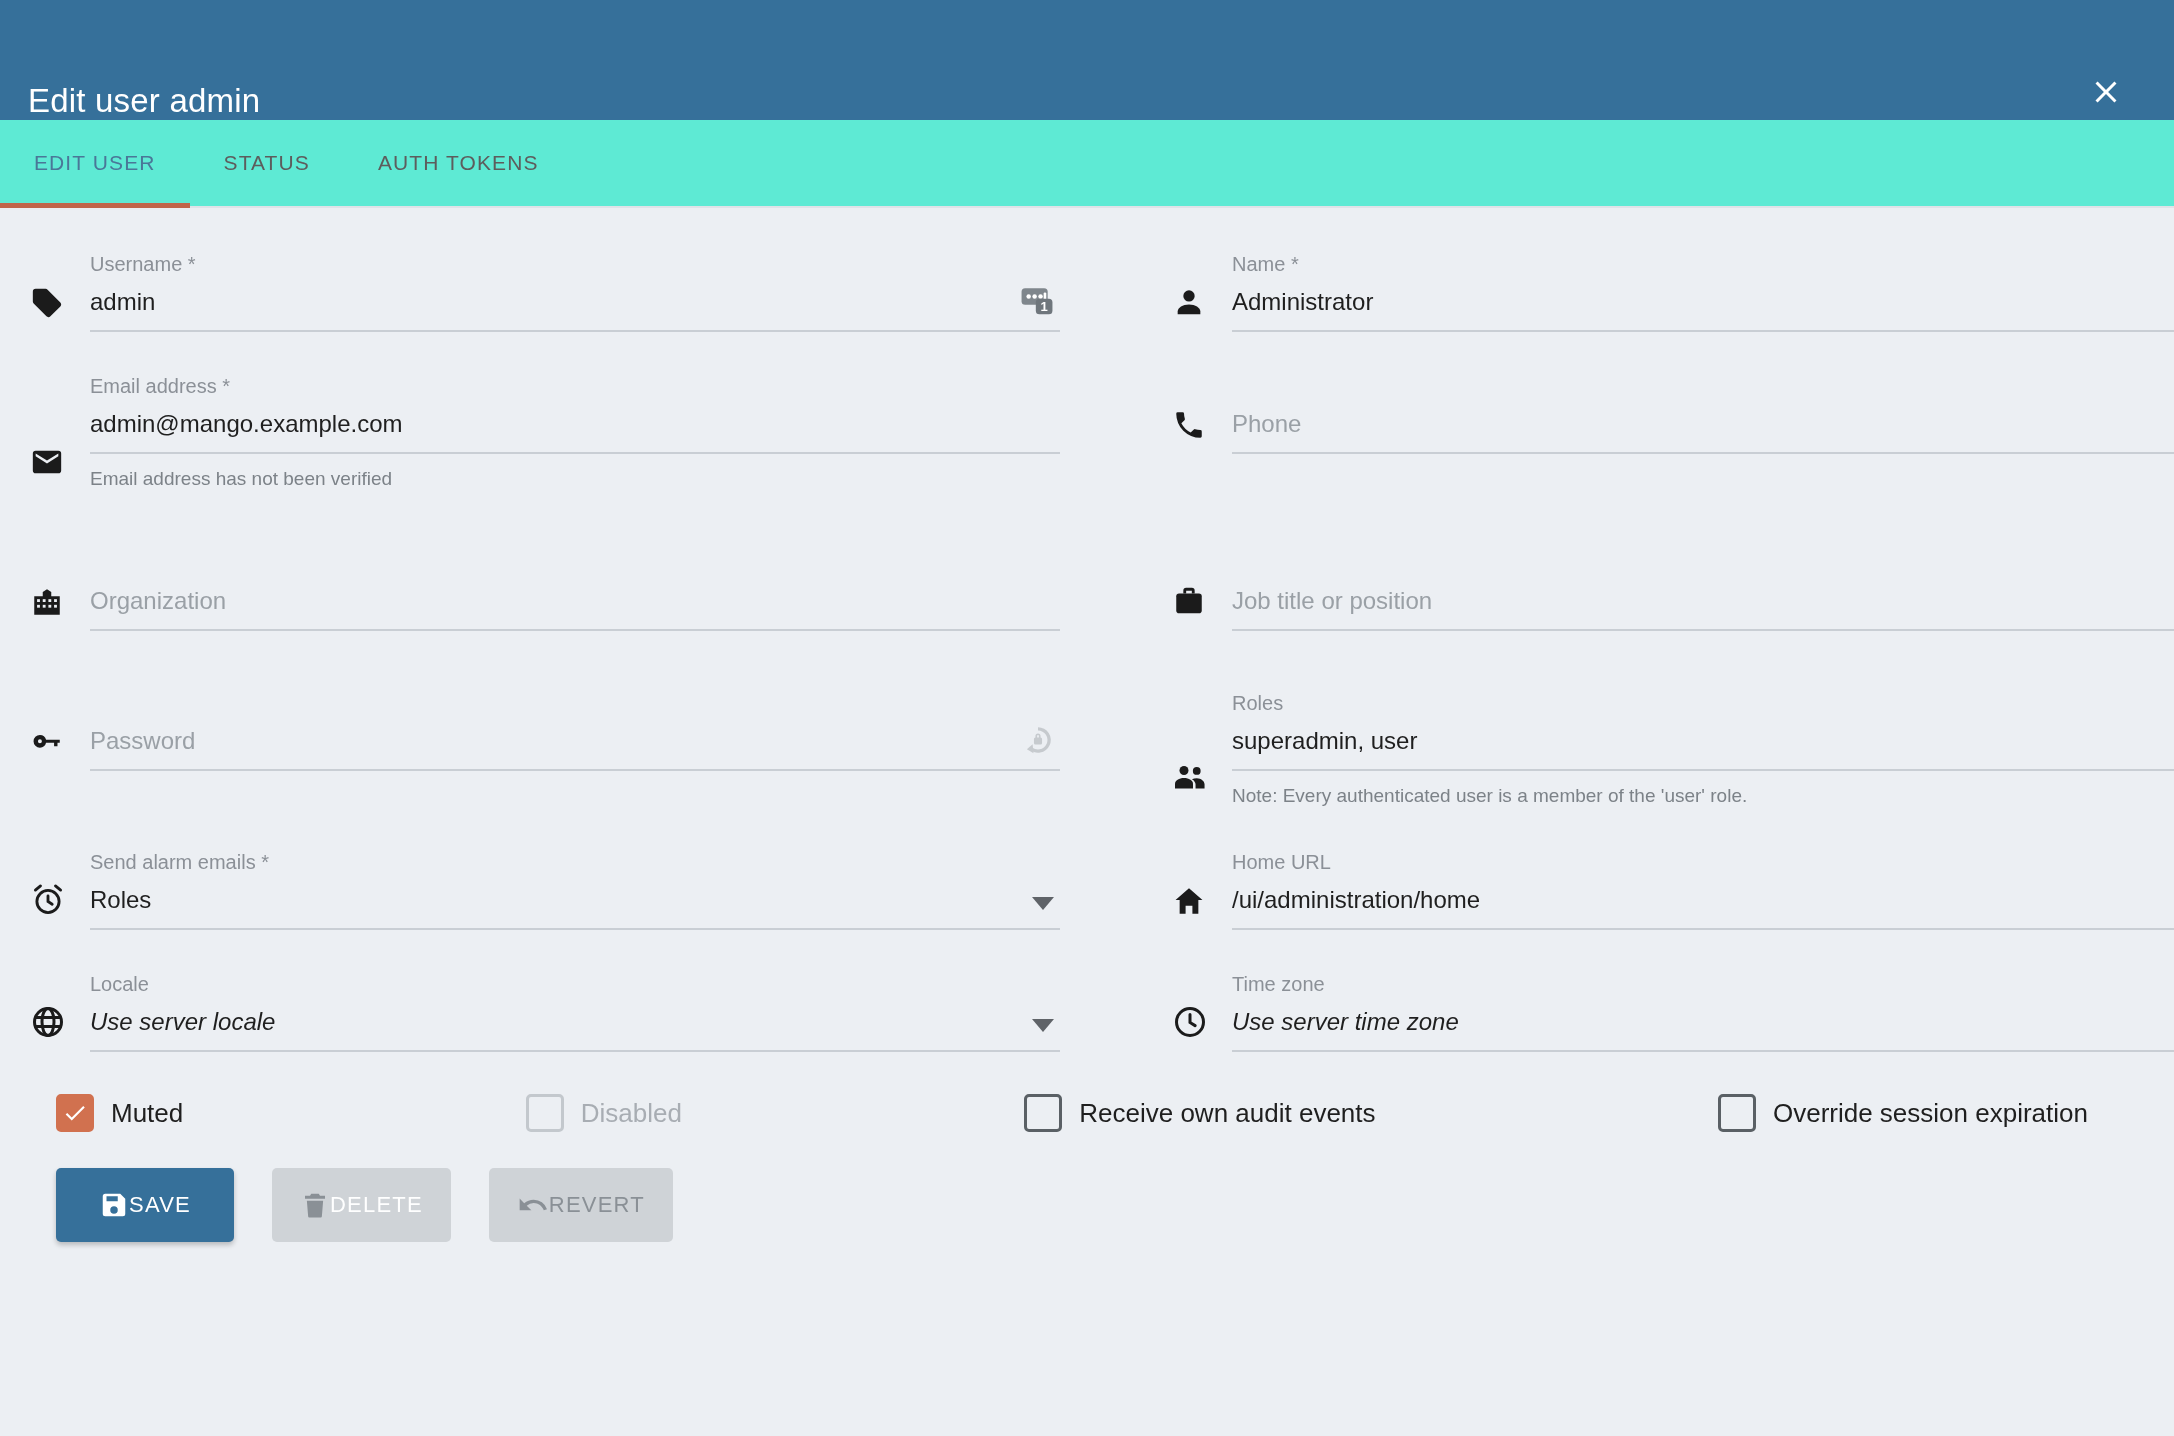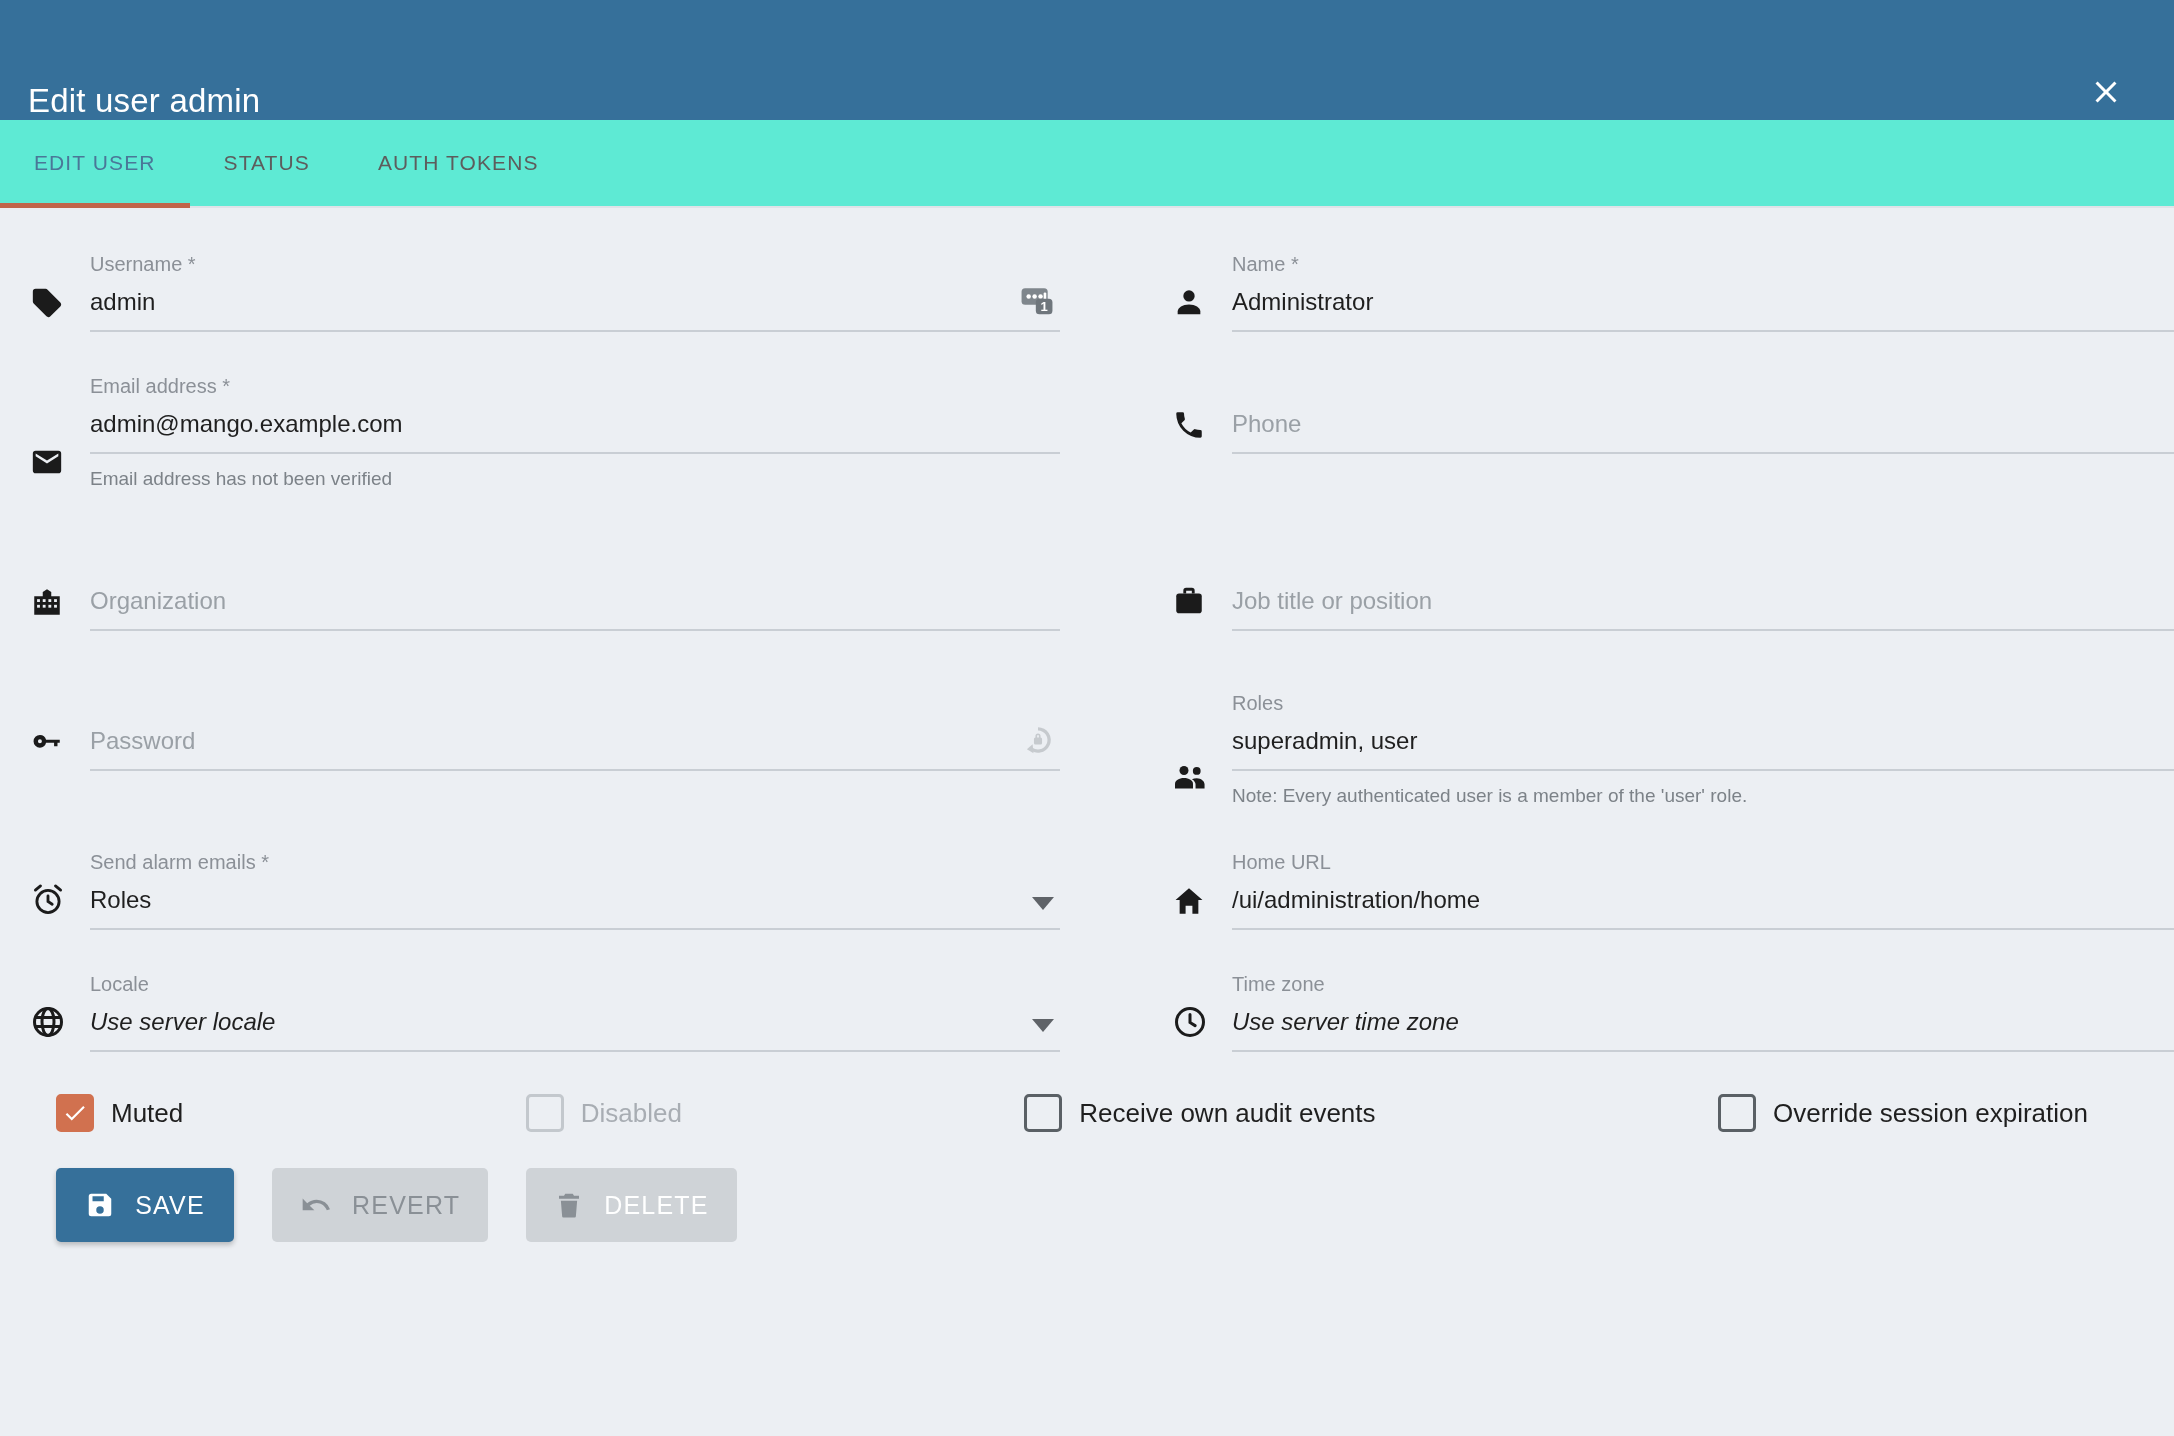--- a/index.html
+++ b/index.html
@@ -187,23 +187,23 @@
     padding: 36px 0 0 26px;
     gap: 38px;
   }
   .btn {
     height: 74px;
     min-width: 178px;
     border-radius: 5px;
     display: flex;
     align-items: center;
     justify-content: center;
-    gap: 20px;
+    gap: 0;
     padding: 0 28px;
-    font-size: 25px;
+    font-size: 22px;
     letter-spacing: 1.2px;
     border: none;
     cursor: pointer;
     font-family: inherit;
     text-transform: uppercase;
     text-align: right;
   }
   .btn-save {
     background: #36709a;
     color: #ffffff;
@@ -501,31 +501,31 @@
 
   <div class="button-row">
     <button class="btn btn-save">
       <span>
         <svg width="30" height="30" viewBox="0 0 24 24">
           <path d="M17 3H5a2 2 0 0 0-2 2v14a2 2 0 0 0 2 2h14a2 2 0 0 0 2-2V7zM12 19a3 3 0 1 1 0-6 3 3 0 0 1 0 6zm3-10H6V5h9z" fill="#ffffff"></path>
         </svg>
       </span>
       <span>SAVE</span>
     </button>
+    <button class="btn btn-delete">
+      <span>
+        <svg width="30" height="30" viewBox="0 0 24 24">
+          <path d="M9 3h6l1 1.5h4V7H4V4.5h4zM5.5 8.5h13L17.5 21a1 1 0 0 1-1 1h-9a1 1 0 0 1-1-1z" fill="#8a9096"></path>
+        </svg>
+      </span>
+      <span>DELETE</span>
+    </button>
     <button class="btn btn-revert">
       <span>
         <svg width="32" height="32" viewBox="0 0 24 24">
           <path d="M12.5 8c-2.7 0-5.2 1-7.1 2.7L2 7.2V16h8.8l-3.5-3.5A7.8 7.8 0 0 1 12.5 10.5c3.5 0 6.5 2.3 7.6 5.5l2.4-.8A10.5 10.5 0 0 0 12.5 8z" fill="#8a9096"></path>
         </svg>
       </span>
       <span>REVERT</span>
     </button>
-    <button class="btn btn-delete">
-      <span>
-        <svg width="30" height="30" viewBox="0 0 24 24">
-          <path d="M9 3h6l1 1.5h4V7H4V4.5h4zM5.5 8.5h13L17.5 21a1 1 0 0 1-1 1h-9a1 1 0 0 1-1-1z" fill="#8a9096"></path>
-        </svg>
-      </span>
-      <span>DELETE</span>
-    </button>
   </div>
 
 </div>
 
 </body></html>

